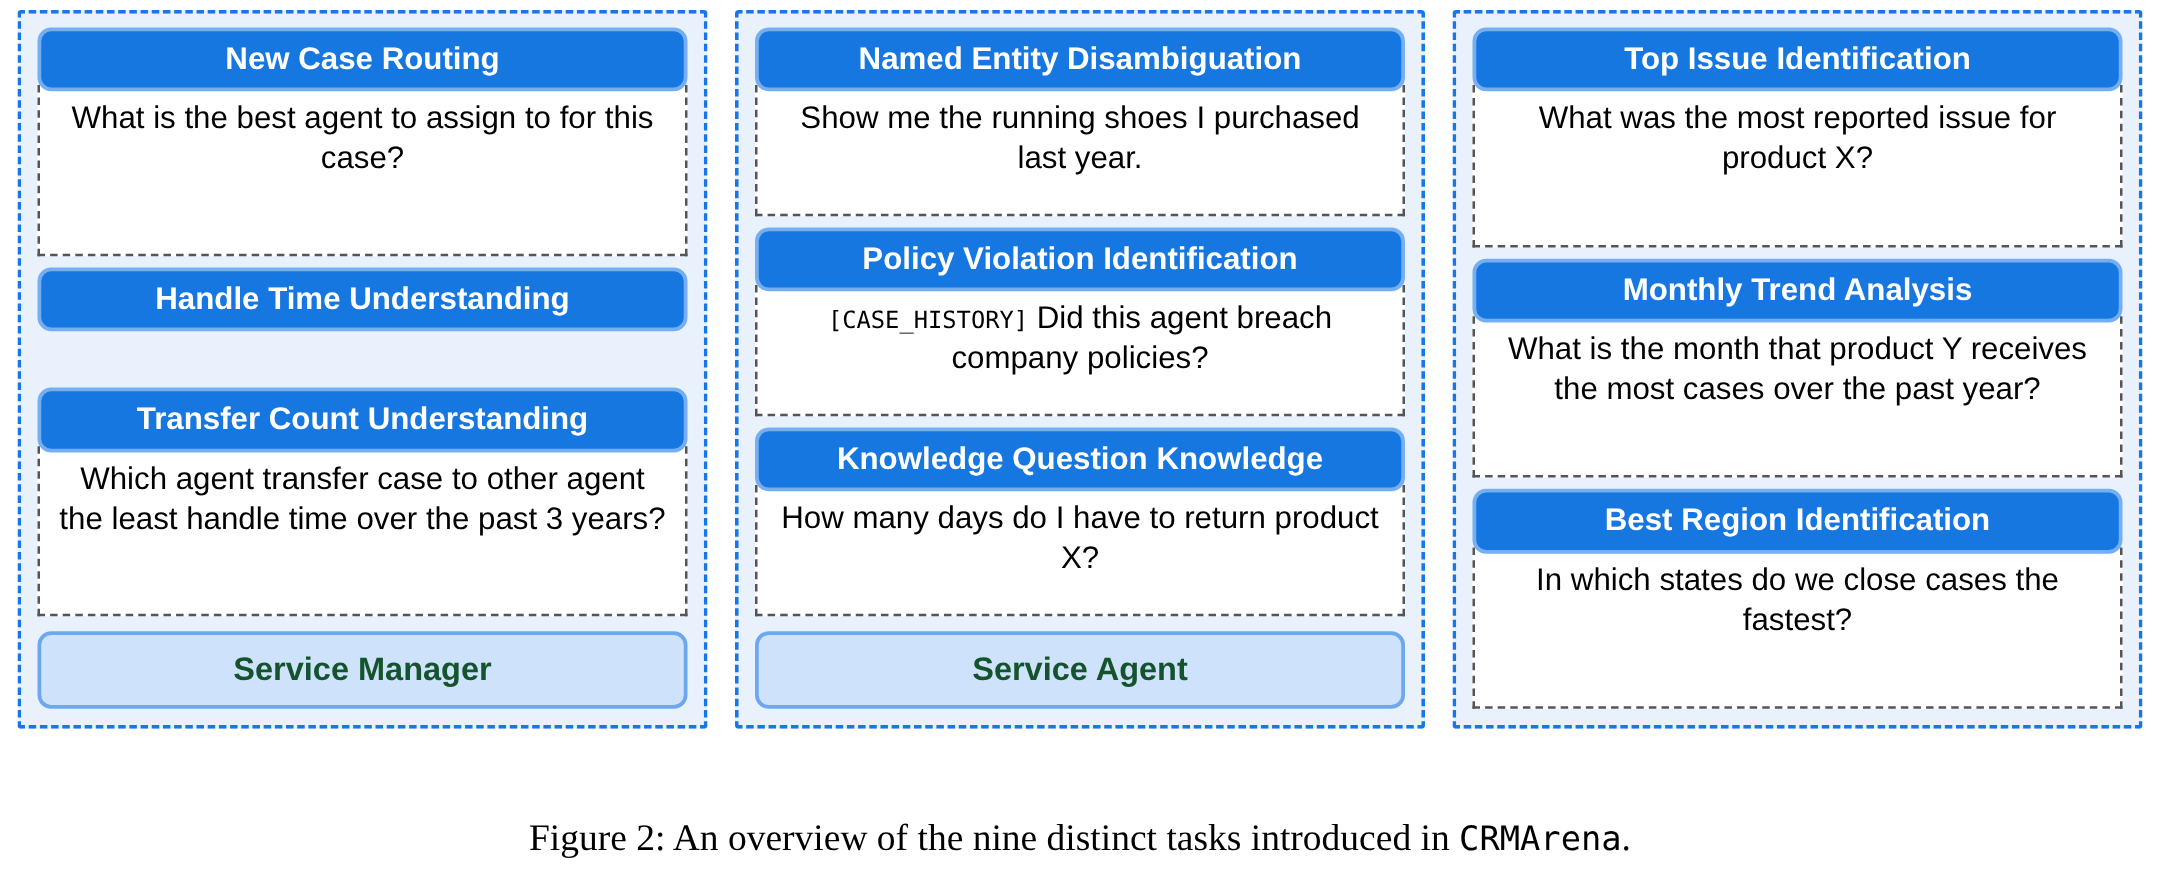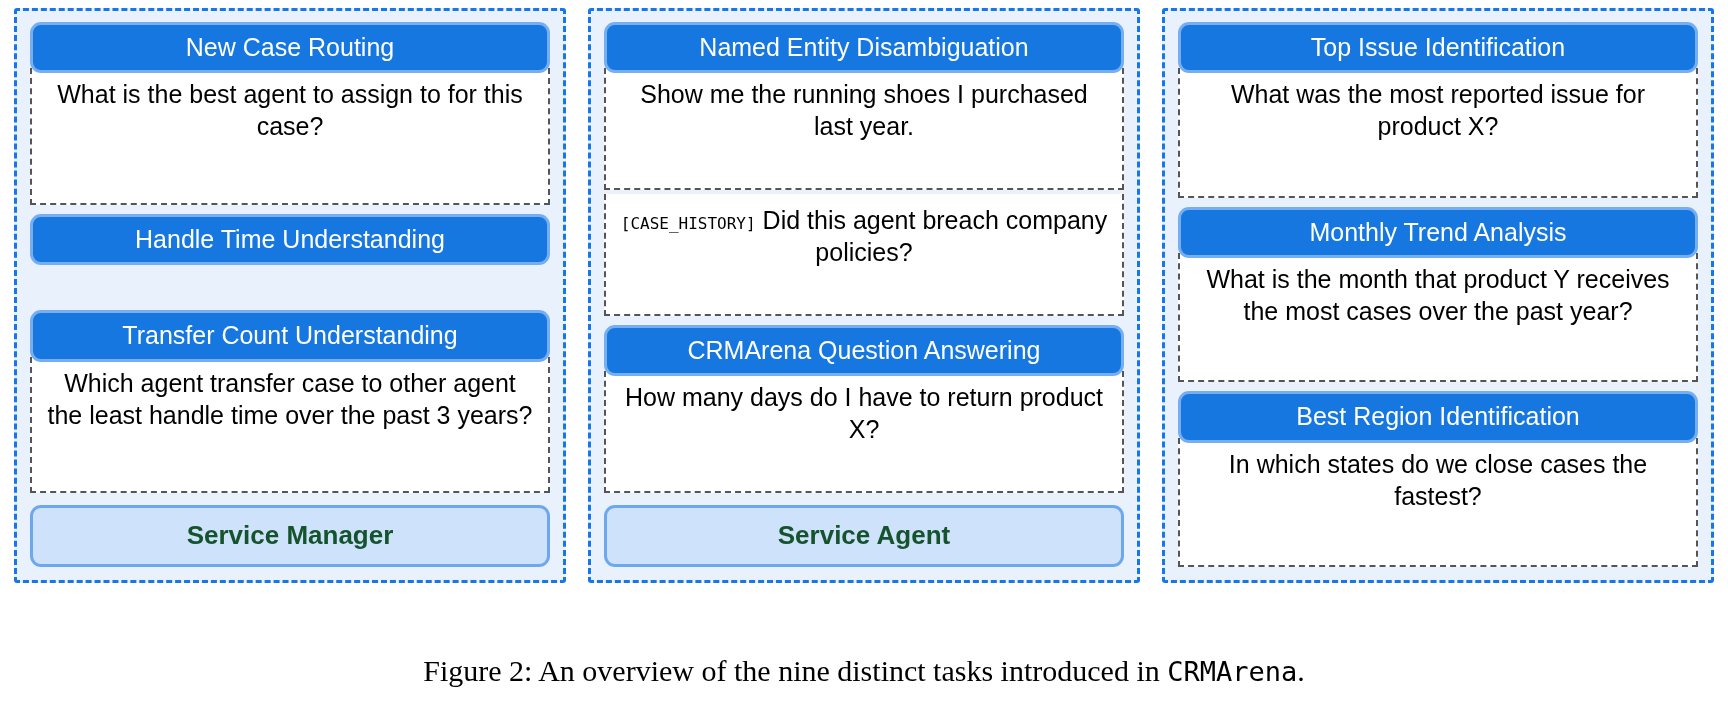--- a/index.html
+++ b/index.html
@@ -47,21 +47,21 @@
     display: flex;
     flex-direction: column;
     flex: 1 1 auto;
   }
 
   .task-header {
     background: #1677e0;
     border: 3px solid #76aef2;
     border-radius: 11px;
     color: #ffffff;
-    font-weight: normal;
+    font-weight: bold;
     font-size: 25px;
     line-height: 1.05;
     text-align: center;
     padding: 9px 8px 10px 8px;
     box-sizing: border-box;
     position: relative;
     z-index: 2;
   }
 
   .task-body {
@@ -82,21 +82,21 @@
     align-items: flex-start;
     justify-content: center;
   }
 
   .task-body .q-text {
     width: 100%;
   }
 
   .mono-token {
     font-family: "DejaVu Sans Mono", "Liberation Mono", monospace;
-    font-size: 16px;
+    font-size: 19px;
   }
 
   .role-footer {
     margin-top: 3px;
     background: #cfe2fb;
     border: 3px solid #6da8ef;
     border-radius: 11px;
     color: #14532d;
     font-weight: bold;
     font-size: 26px;
@@ -148,26 +148,27 @@
     </div>
 
     <div class="column">
       <div class="task-card">
         <div class="task-header">Named Entity Disambiguation</div>
         <div class="task-body">
           <span class="q-text">Show me the running shoes I purchased last year.</span>
         </div>
       </div>
       <div class="task-card">
+        <div class="task-header">Policy Violation Identification</div>
         <div class="task-body">
           <span class="q-text"><span class="mono-token">[CASE_HISTORY]</span><span> Did this agent breach company policies?</span></span>
         </div>
       </div>
       <div class="task-card">
-        <div class="task-header">CRMArena Question Answering</div>
+        <div class="task-header">Knowledge Question Knowledge</div>
         <div class="task-body">
           <span class="q-text">How many days do I have to return product X?</span>
         </div>
       </div>
       <div class="role-footer">Service Agent</div>
     </div>
 
     <div class="column">
       <div class="task-card">
         <div class="task-header">Top Issue Identification</div>

